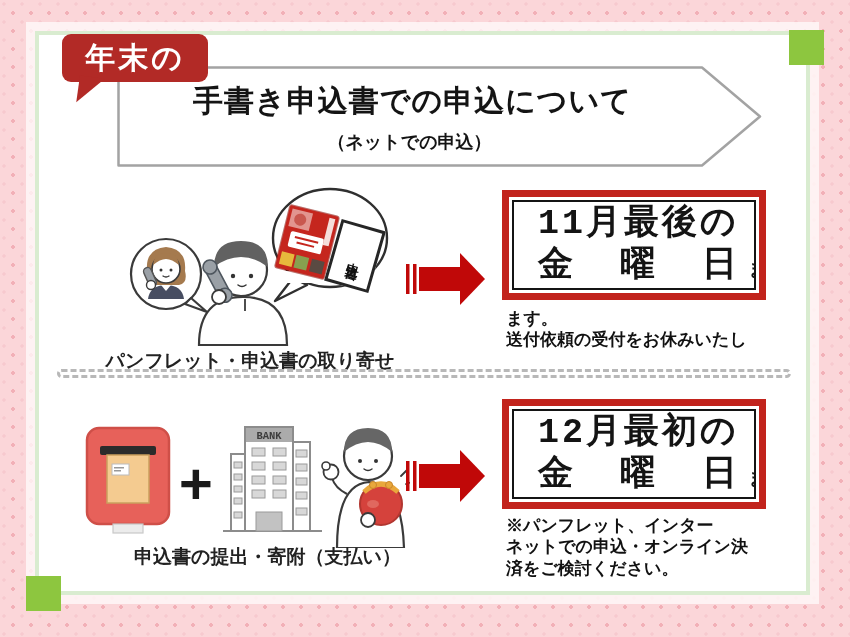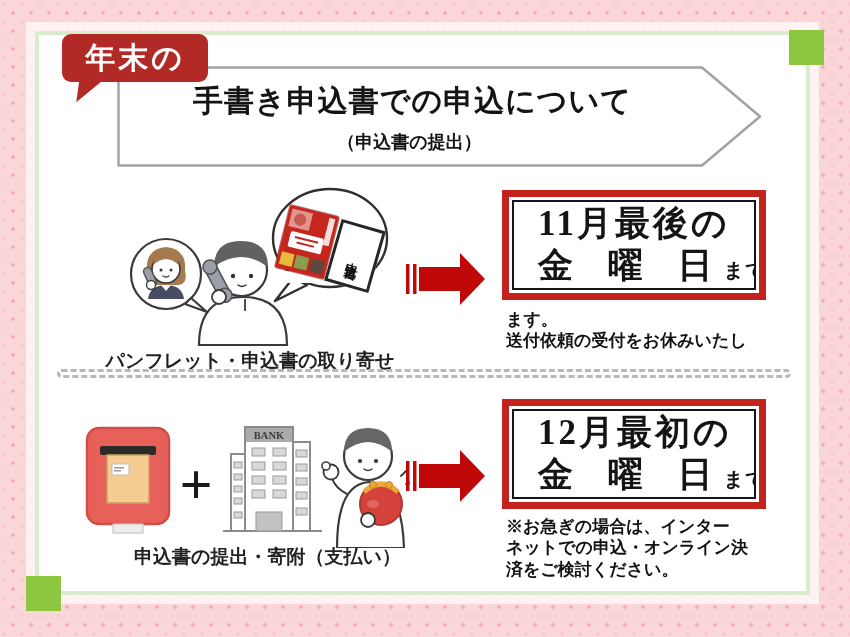--- a/index.html
+++ b/index.html
@@ -5,21 +5,21 @@
   :root{
     --background-pink:#fbd6d9; --dot-pink:#f2b0b7; --dot-pink-light:#f7c9ce;
     --card-border-green:#d9ecd0; --corner-square-green:#8dc63f;
     --accent-red:#b22a26; --deadline-border-red:#c2231c; --arrow-red:#c00808;
     --banner-border-gray:#a3a3a3; --postbox-red:#e7615a; --purse-red:#d5423c;
     --pamphlet-red:#c5261e; --text-black:#141414;
   }
   html,body{margin:0;padding:0;}
   .stage{
     position:relative;width:850px;height:637px;overflow:hidden;
-    font-family:Liberation Serif, serif;color:var(--text-black);
+    font-family:Liberation Mono, monospace;color:var(--text-black);
     background-color:var(--background-pink);
     background-image:
       radial-gradient(var(--dot-pink) 1.6px, transparent 1.8px),
       radial-gradient(var(--dot-pink-light) 1.5px, transparent 1.7px);
     background-size:18px 18px,18px 18px;
     background-position:4px 4px,13px 13px;
   }
   .card{
     position:absolute;left:35px;top:31px;width:767px;height:556px;background:#fff;
     border:4px solid var(--card-border-green);
@@ -112,21 +112,21 @@
 
   <div class="badge">
     <span>年末の</span>
   </div>
 
   <div class="banner">
     <svg width="645" height="101" viewBox="0 0 645 101">
       <polygon points="1.5,1.5 585,1.5 643,50.5 585,99.5 1.5,99.5" fill="#ffffff" stroke="var(--banner-border-gray)" stroke-width="2.5" stroke-linejoin="round"></polygon>
     </svg>
     <div class="banner-title">手書き申込書での申込について</div>
-    <div class="banner-subtitle">（申込書の提出）</div>
+    <div class="banner-subtitle">（ネットでの申込）</div>
   </div>
 
   <svg class="illo" style="left:95px;top:185px;" width="300" height="165" viewBox="0 0 300 165">
 
     <g>
       <ellipse cx="235" cy="53" rx="57" ry="49" fill="#fff" stroke="#2f2f2f" stroke-width="2.4"></ellipse>
       <path d="M198 93 L180 116 L212 100 Z" fill="#fff" stroke="#2f2f2f" stroke-width="2.4" stroke-linejoin="round"></path>
       <rect x="182" y="86" width="34" height="12" fill="#fff"></rect>
     </g>
 
@@ -283,18 +283,18 @@
     <div class="deadline-inner">
       <div class="dl-line1">12月最初の</div>
       <div class="dl-line2">
         <span>金 曜 日</span>
           <span class="dl-suffix">まで</span>
       </div>
     </div>
   </div>
 
   <div class="note n2">
-    <div class="note-line">※お急ぎの場合は、インター</div>
+    <div class="note-line">※パンフレット、インター</div>
     <div class="note-line">ネットでの申込・オンライン決</div>
     <div class="note-line">済をご検討ください。</div>
   </div>
 
 </div>
 
 </body></html>

